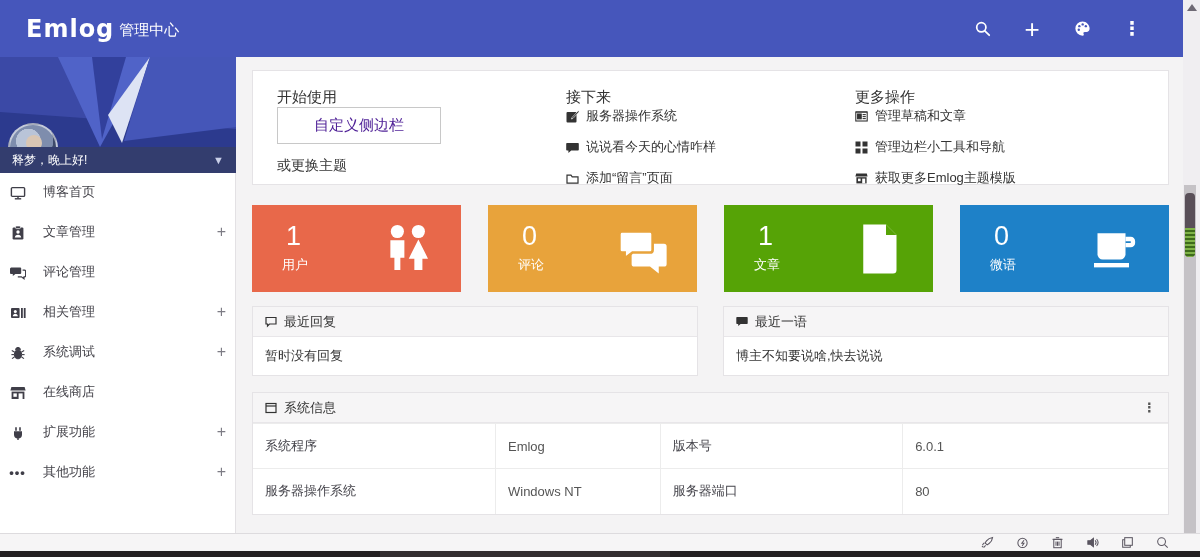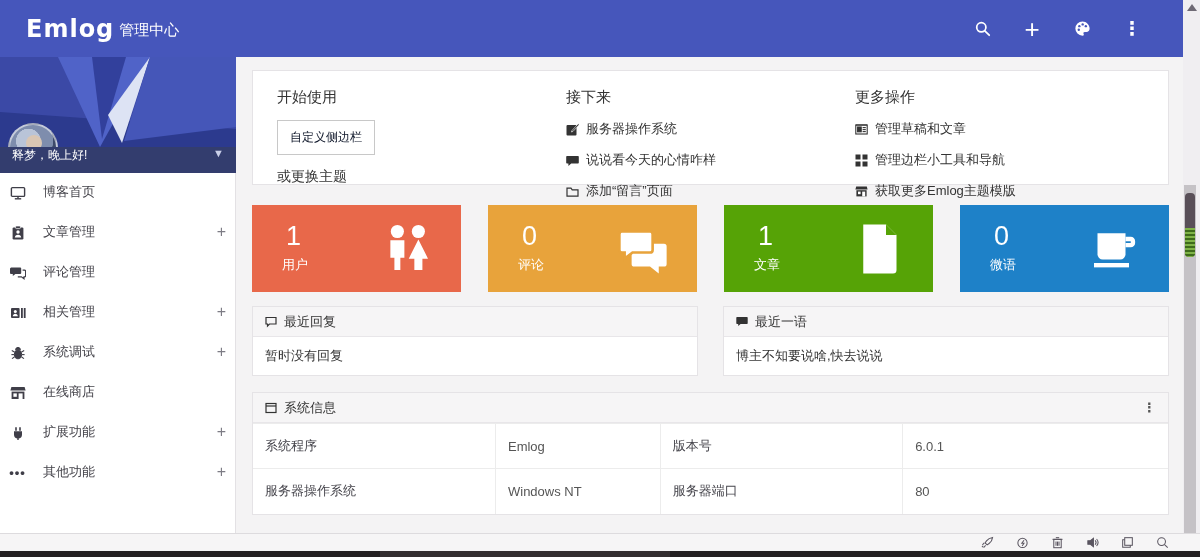--- a/index.html
+++ b/index.html
@@ -32,40 +32,40 @@
   
   .sidebar { position:absolute; left:0; top:57px; width:236px; height:476px; background:#fff;
              border-right:1px solid #e3e1e4; z-index:4; }
   .sidebar-hero { position:relative; width:236px; height:90px; overflow:hidden; }
   .sidebar-hero svg.bg { position:absolute; left:0; top:0; }
   .avatar { position:absolute; left:8px; top:66px; width:50px; height:50px; border-radius:50%;
             border:2px solid rgba(255,255,255,.55); overflow:hidden;
             background:radial-gradient(circle at 40% 35%, #b9c4d8 0 30%, #7e8dad 31% 60%, #3d4a6b 61%); z-index:2; top:66px;}
   .avatar .head { position:absolute; left:16px; top:10px; width:16px; height:16px; border-radius:50%; background:#d9c6b4; }
   .greeting-bar { position:absolute; left:0; top:90px; width:236px; height:26px; background:#333d6e;
-            color:#fff; font-size:12px; display:flex; padding:0 12px; cursor:pointer; }
+            color:#fff; font-size:12px; display:flex; align-items:center; padding:0 12px; cursor:pointer; }
   .greeting-caret { margin-left:auto; font-size:11px; color:#c9cfe8; }
   .nav { padding-top:14px; }
   .nav-item { height:40px; display:flex; align-items:flex-end; padding:0 9px; cursor:pointer; color:#44434a; }
   .nav-icon { width:17px; height:17px; margin-right:17px; display:flex; align-items:center; justify-content:center; }
   .nav-icon svg { width:16px; height:16px; }
   .nav-label { font-size:13px; }
   .nav-plus { margin-left:auto; color:#7d7c85; font-size:16px; font-weight:300; }
   .nav-ellipsis { font-size:13px; letter-spacing:1px; color:#3f3e48; font-weight:bold; }
 
   
   .main { position:absolute; left:237px; top:57px; width:946px; height:476px; background:#f4f3f4;
           overflow:hidden; padding:13px 14px 0 15px; }
   .panel { background:#fff; border:1px solid #e5e3e6; }
 
   .welcome { display:flex; padding:17px 24px 16px 24px; height:115px; }
   .w-col { flex:1; }
-  .w-heading { font-size:15px; color:#333; margin-bottom:13px; }
-  .w-button { display:inline-block; background:#fff; border:1px solid #c8c8c8; padding:8px 12px;
-              font-size:12px; color:#0f172a; cursor:pointer; }
+  .w-heading { font-size:15px; color:#333; }
+  .w-button { display:inline-block; background:#fff; border:1px solid #c8c8c8; padding:8px 36px;
+              font-size:15px; color:#4c1d95; cursor:pointer; }
   .w-link { font-size:14px; color:#333; margin-top:13px; cursor:pointer; }
   .w-item { display:flex; align-items:center; font-size:13px; color:#333; margin-bottom:13px; cursor:pointer; }
   .w-item .wi-icon { width:13px; height:13px; margin-right:7px; display:inline-flex; }
   .w-item .wi-icon svg { width:13px; height:13px; }
 
   .cards { display:flex; gap:27px; margin-top:20px; }
   .card { flex:1; height:87px; position:relative; color:#fff; cursor:pointer; }
   .card-value { position:absolute; left:34px; top:16px; font-size:27px; font-weight:400; }
   .card-label { position:absolute; left:30px; top:51px; font-size:13px; }
   .card-icon { position:absolute; right:26px; top:16px; width:56px; height:56px; }

